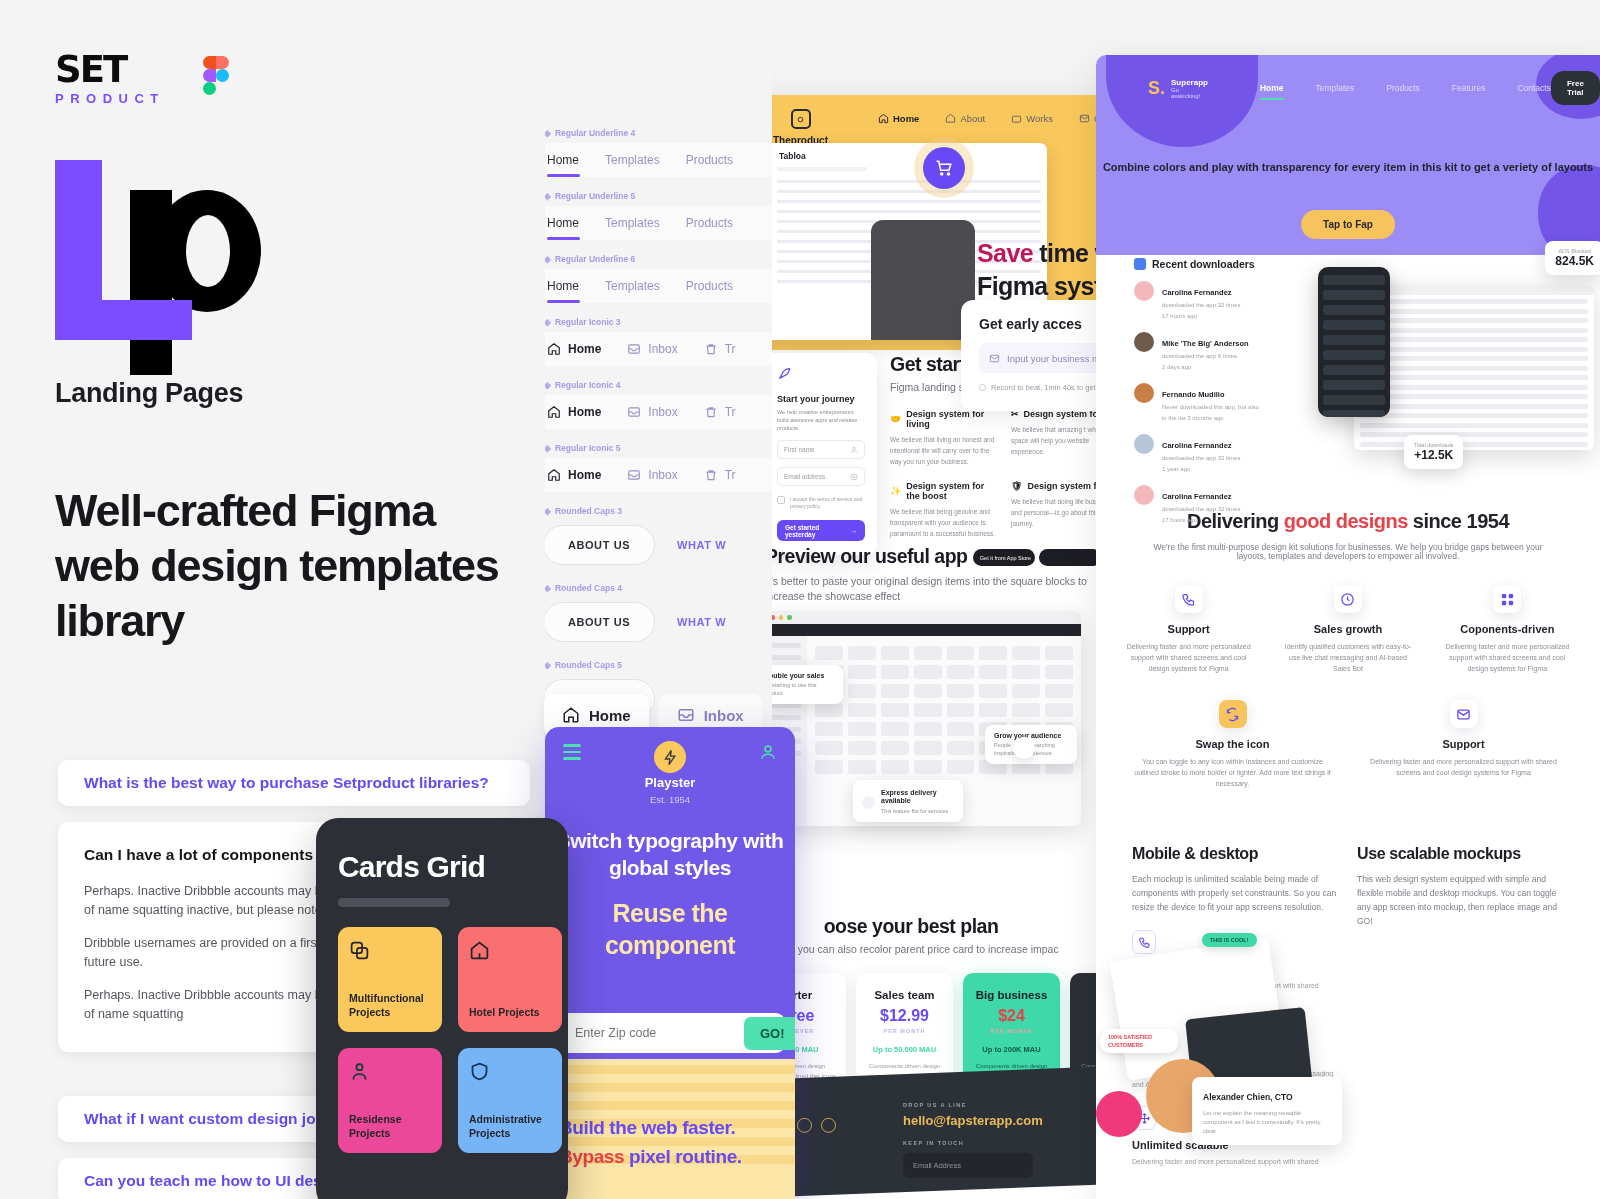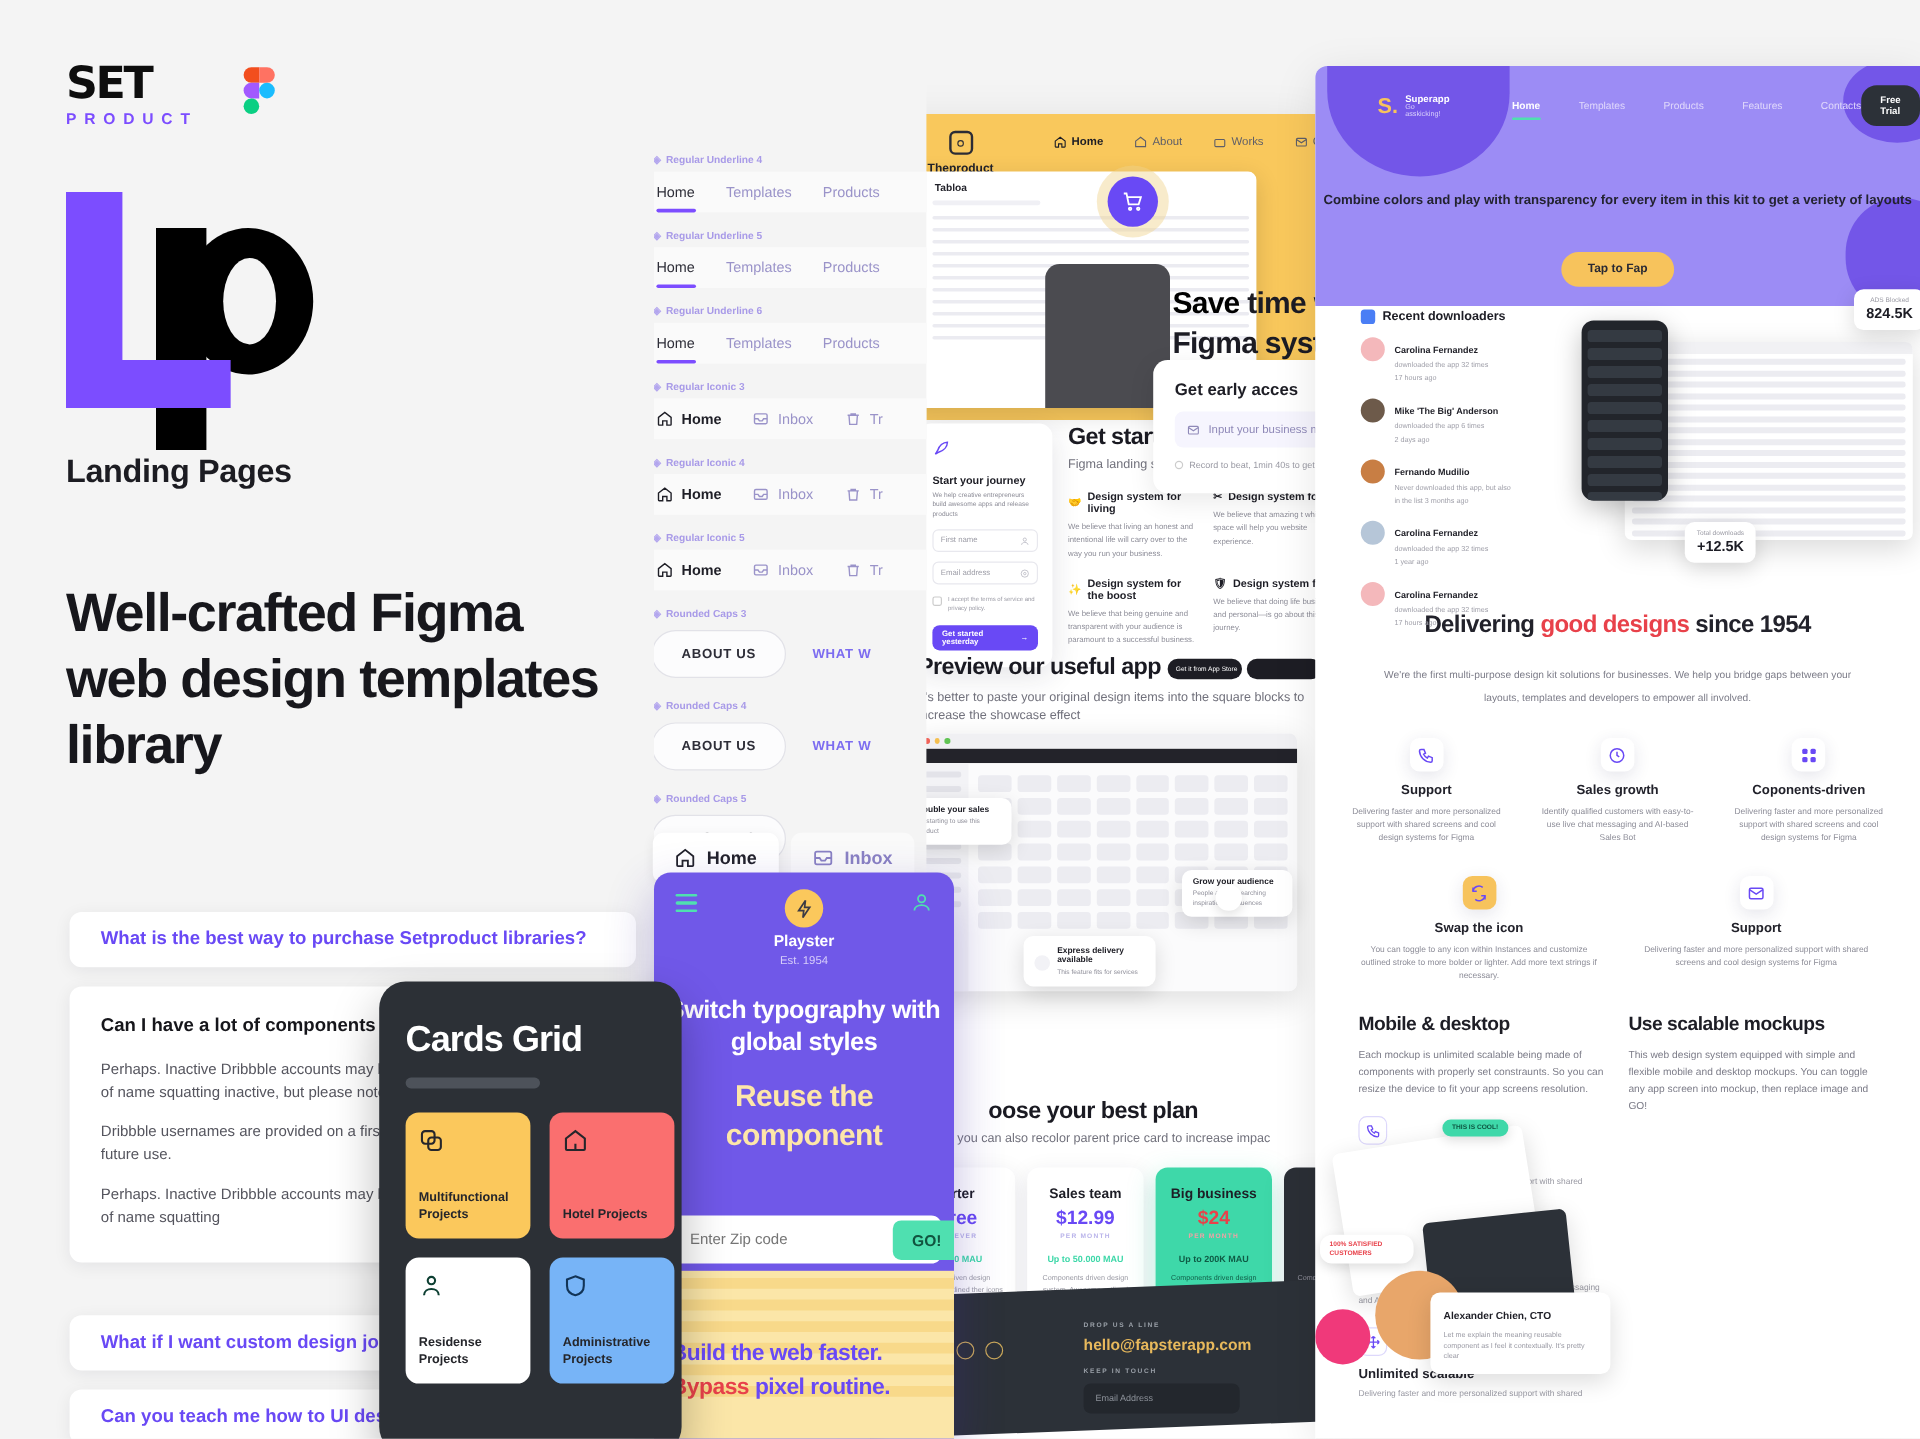--- a/index.html
+++ b/index.html
@@ -47,21 +47,21 @@
   .faq-open p:last-child { margin-bottom:0;}
 
   
   .cardsgrid { position:absolute; left:316px; top:806px; width:252px; height:393px; background:#2c3036; border-radius:22px; z-index:30; box-shadow:0 18px 40px rgba(0,0,0,.28); overflow:hidden;margin-top:12px;}
   .cg-title { color:#fff; font-size:30px; font-weight:bold; letter-spacing:-0.8px; margin:32px 0 0 22px;}
   .cg-bar { width:112px; height:9px; background:#4d525a; border-radius:5px; margin:14px 0 0 22px;}
   .cg-grid { display:grid; grid-template-columns:104px 104px; gap:16px; margin:20px 0 0 22px;}
   .cg-cell { height:105px; border-radius:11px; padding:13px 11px; display:flex; flex-direction:column; justify-content:space-between;}
   .cg-cell .lbl { font-size:10.5px; font-weight:bold; line-height:13.5px; color:#25262b;}
   .cg-ico svg { width:21px; height:21px; }
-  .c-yellow { background:#fbc85c;} .c-red{background:#fa6f6f;} .c-green{background:#ffffff;gap:21px;} .c-blue{background:#77b4f7;}
+  .c-yellow { background:#fbc85c;} .c-red{background:#fa6f6f;} .c-green{background:#ec4899;gap:21px;} .c-blue{background:#77b4f7;}
 
   
   .comp-col { position:absolute; left:537px; top:0; width:235px; height:1199px; background:#f4f4f4; z-index:4;}
   .comp-lbl { font-size:8.5px; color:#a89ae8; font-weight:bold; display:flex; align-items:center; gap:4px; margin:0 0 5px 7px;}
   .comp-lbl .dia { color:#b3a6ee; font-size:9px;}
   .comp-box { background:#fafafa; height:34px; display:flex; align-items:center; padding-left:10px; gap:26px; margin-bottom:14px;}
   .nav-item { font-size:12px; color:#9a93c9; position:relative; white-space:nowrap;}
   .nav-item.active { color:#2e2e38; }
   .nav-item.active::after { content:""; position:absolute; left:0; bottom:-10px; width:33px; height:3px; background:#7c4dff; border-radius:2px;}
   .ico-item { display:flex; align-items:center; gap:7px; font-size:12px; color:#9a93c9; white-space:nowrap;}
@@ -111,21 +111,21 @@
   .tb-side{position:absolute;left:0;top:0;bottom:0;width:22px;background:#fafafb;border-right:1px solid #eee;}
   .tb-side i{display:block;width:12px;height:9px;background:#e3e3ea;border-radius:2px;margin:10px auto;}
   .tb-side i.on{background:#d8d2fb;}
   .tb-title{position:absolute;left:30px;top:8px;font-size:8.5px;font-weight:bold;color:#22222a;}
   .tb-bar{height:4px;border-radius:2px;background:#ebebf1;}
   .phone-dark{position:absolute;left:122px;top:77px;width:104px;height:197px;background:#4b4b50;border-radius:12px;z-index:4;}
   .cart{position:absolute;left:198px;top:52px;width:42px;height:42px;border-radius:50%;background:#6949f5;display:flex;align-items:center;justify-content:center;box-shadow:0 0 0 9px rgba(240,210,140,.45);z-index:5;}
   .cart svg{width:18px;height:18px;}
 
   .save-time{position:absolute;left:252px;top:142px;font-size:25px;font-weight:bold;line-height:33px;letter-spacing:-.6px;color:#1c1c24;z-index:6;white-space:nowrap;}
-  .save-time .p{color:#000000;}
+  .save-time .p{color:#be185d;}
   .early-card{position:absolute;left:236px;top:205px;width:200px;background:#fff;border-radius:12px 0 0 12px;padding:16px 16px 18px 18px;box-shadow:0 6px 22px rgba(0,0,0,.09);z-index:6;}
   .early-card h5{font-size:14px;font-weight:bold;color:#1d1d25;}
   .early-in{margin-top:11px;height:30px;background:#f6f5fe;border-radius:7px;display:flex;align-items:center;gap:7px;padding:0 10px;font-size:9.5px;color:#8f89b8;}
   .early-note{margin-top:9px;font-size:7.5px;color:#9a9aa4;line-height:11px;display:flex;gap:5px;}
 
   .gs-card{position:absolute;left:40px;top:258px;width:112px;background:#fff;border-radius:11px;padding:13px 12px 14px;box-shadow:0 7px 24px rgba(30,30,60,.12);z-index:5;}
   .gs-card h6{font-size:9px;font-weight:bold;color:#1d1d25;margin:9px 0 4px;}
   .gs-card .sm{font-size:5.5px;color:#8b8b96;line-height:8px;}
   .gs-fld{margin-top:8px;height:19px;border:1px solid #e8e8ee;border-radius:5px;display:flex;align-items:center;justify-content:space-between;padding:0 6px;font-size:6.5px;color:#9c9ca6;}
   .gs-chk{margin-top:10px;display:flex;gap:5px;align-items:flex-start;font-size:5px;color:#9c9ca6;line-height:7px;}
@@ -226,21 +226,21 @@
   .sa-lapgrid i{display:block;height:5px;margin-bottom:4.5px;background:#ececf1;border-radius:2px;}
   .sa-phone{position:absolute;left:22px;top:2px;width:72px;height:150px;background:#22252b;border-radius:10px;box-shadow:0 7px 22px rgba(0,0,0,.25);overflow:hidden;padding:8px 5px;}
   .sa-phone i{display:block;height:10px;margin-bottom:5px;background:#343a42;border-radius:3px;}
   .chip{position:absolute;background:#fff;border-radius:8px;box-shadow:0 5px 18px rgba(0,0,0,.15);padding:7px 10px;text-align:center;}
   .chip .t{font-size:5.5px;color:#9a9aa4;}
   .chip .v{font-size:12px;font-weight:bold;color:#1d1d25;}
 
   .sa-deliv{position:absolute;left:0;right:0;top:455px;text-align:center;}
   .sa-deliv h3{font-size:20px;font-weight:bold;color:#22222b;letter-spacing:-.5px;}
   .sa-deliv h3 .r{color:#e8414a;}
-  .sa-deliv p{margin-top:20px;font-size:8.5px;line-height:19px;color:#7c7c88;padding:0 48px;}
+  .sa-deliv p{margin-top:10px;font-size:8.5px;line-height:9px;color:#7c7c88;padding:0 48px;}
   .feat3{display:flex;gap:14px;margin-top:24px;padding:0 20px;}
   .feat{flex:1;text-align:center;}
   .feat .ib{width:28px;height:28px;border-radius:8px;background:#fff;box-shadow:0 4px 14px rgba(40,40,90,.12);display:flex;align-items:center;justify-content:center;margin:0 auto 10px;}
   .feat .ib.y{background:#f7c35c;}
   .feat h6{font-size:11px;font-weight:bold;color:#22222b;}
   .feat p{font-size:7px;line-height:11px;color:#8d8d98;margin-top:6px;padding:0 6px;}
   .feat2{display:flex;gap:18px;margin-top:26px;padding:0 30px;}
 
   .sa-mock{position:absolute;left:0;right:0;top:790px;display:flex;gap:18px;padding:0 36px;}
   .mockcol{flex:1;}

